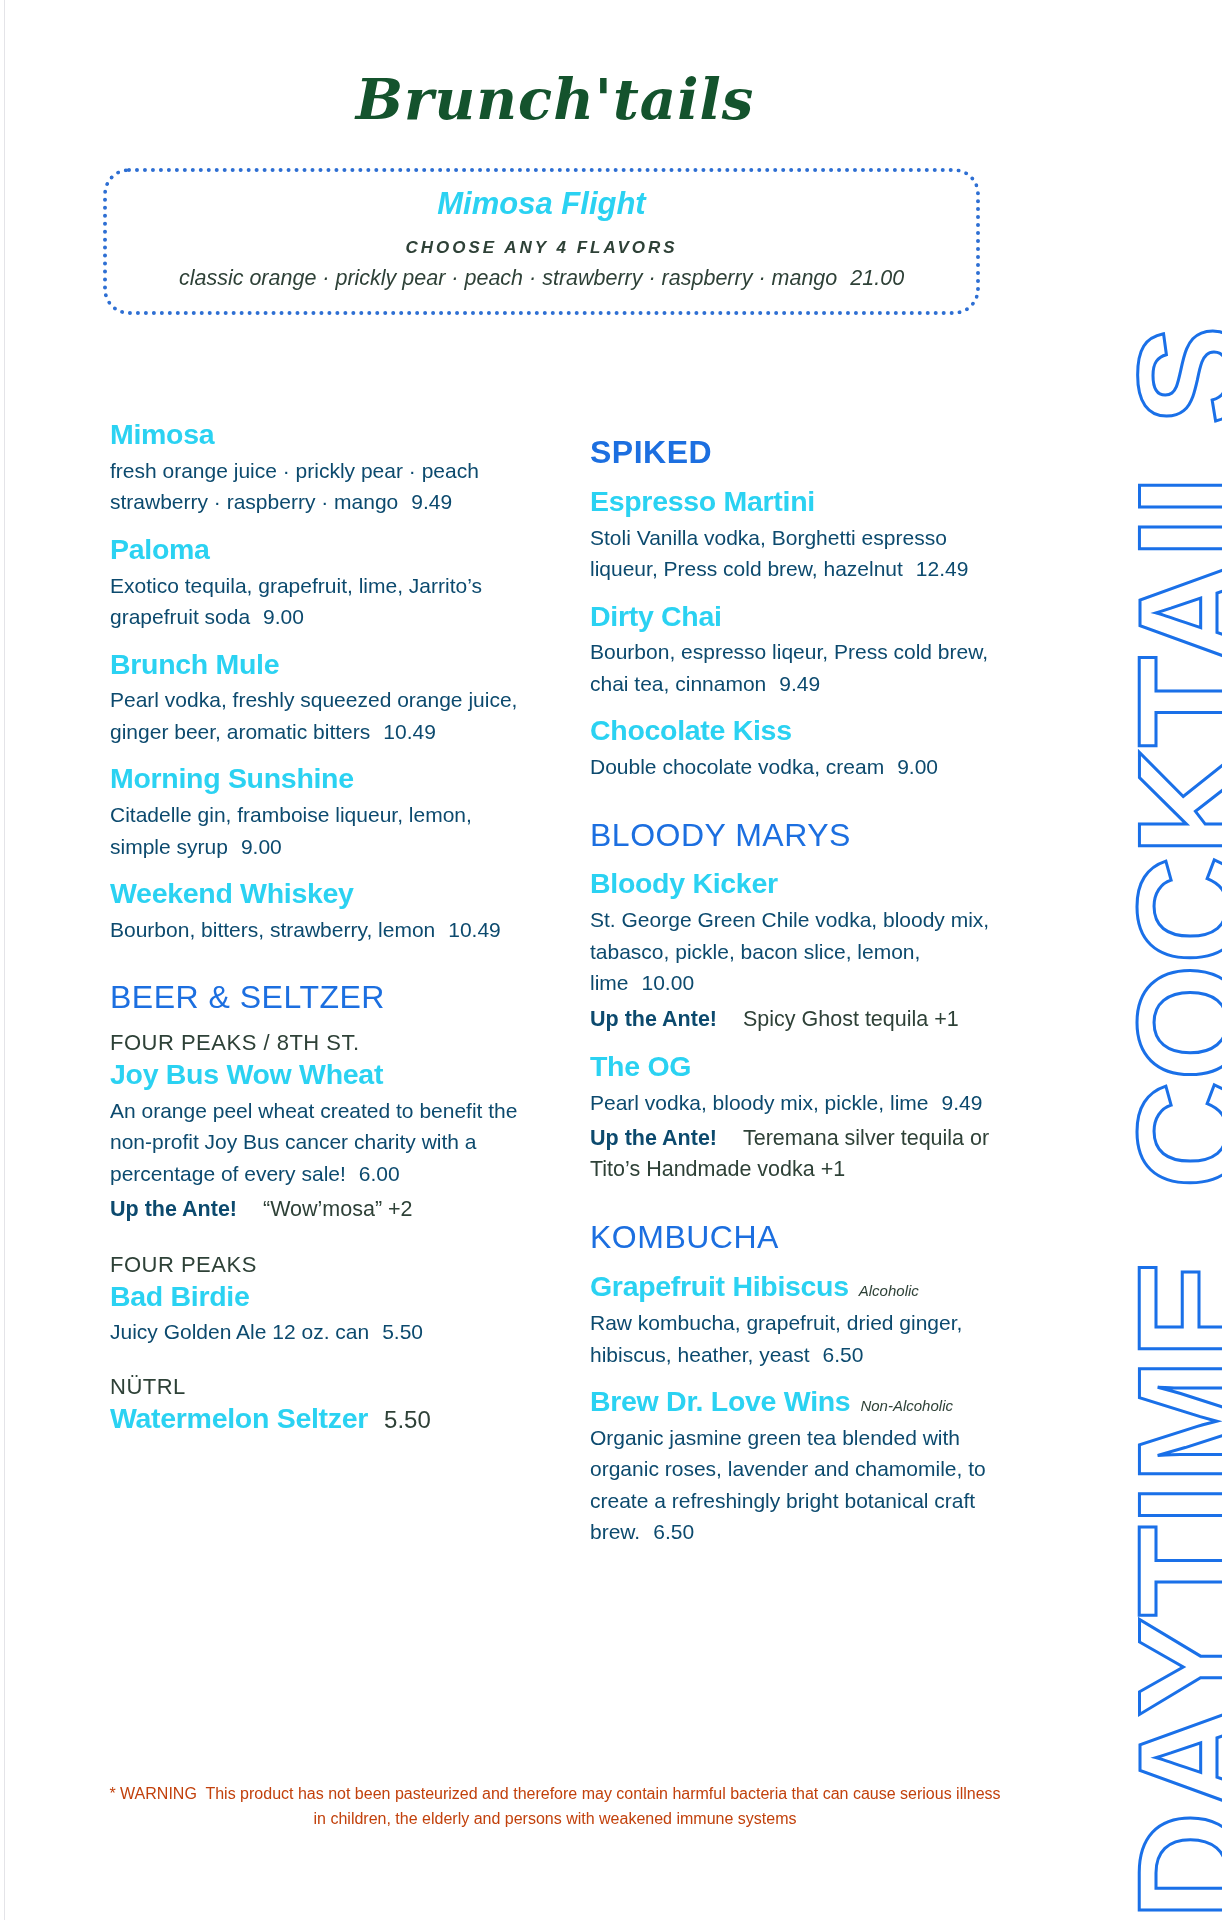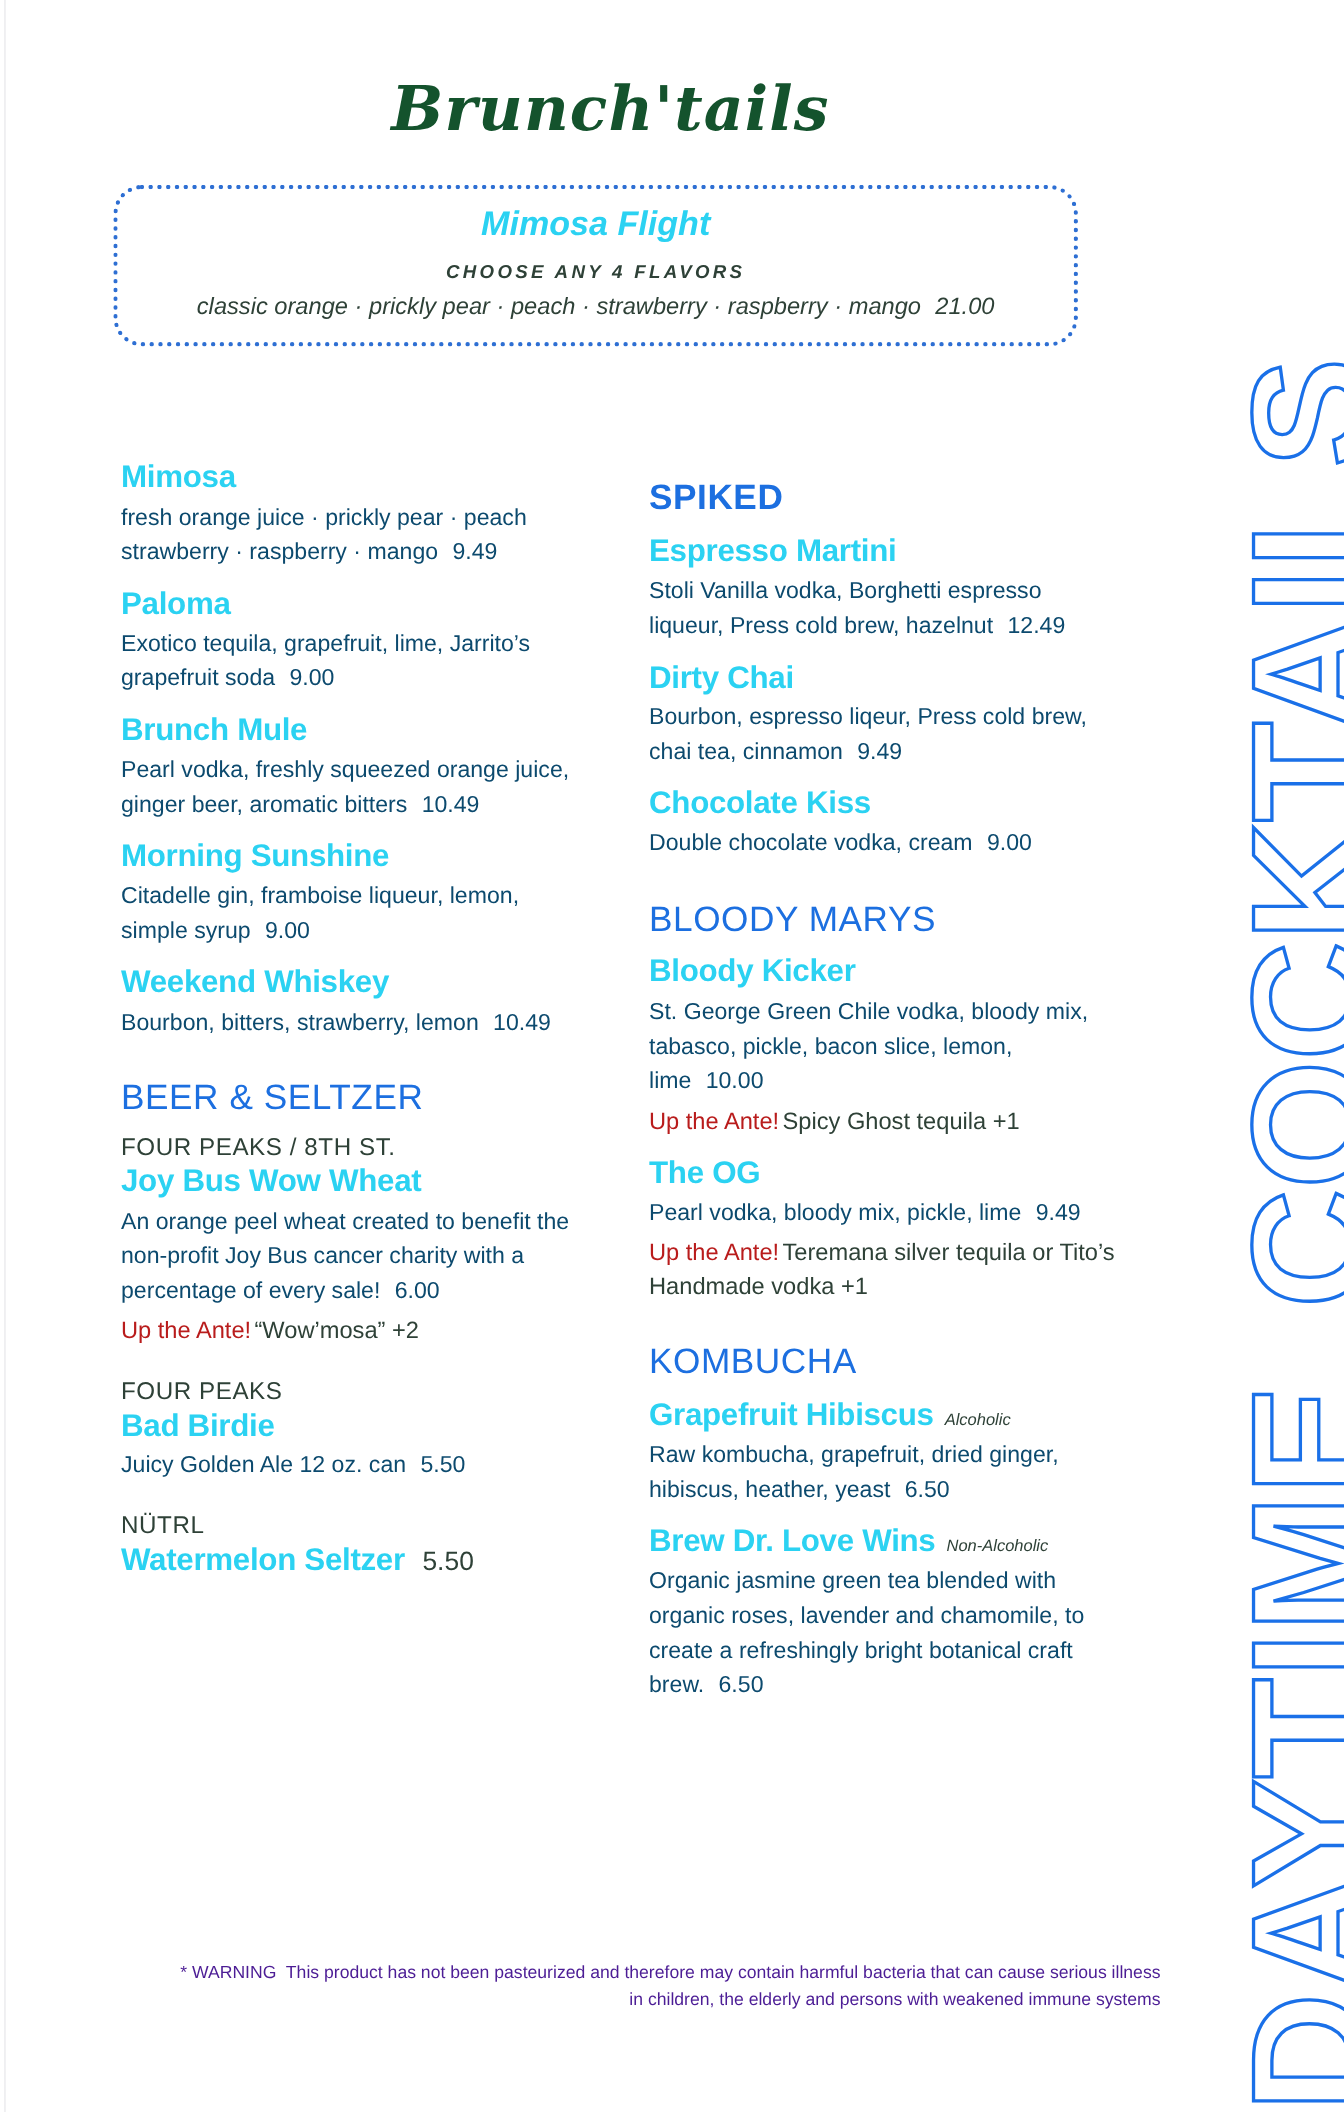--- a/index.html
+++ b/index.html
@@ -49,39 +49,39 @@
   }
   .item-desc { margin: 0; font-size: 21px; line-height: 1.5; color: #0c4a6e; }
   .section-header {
     margin: 34px 0 14px; font-size: 32px; font-weight: 400;
     color: #1C6FE0; letter-spacing: 0.5px; line-height: 1.15;
   }
   .section-header.first { margin-top: 16px; font-weight: bold; }
   .brand { margin: 26px 0 2px; font-size: 22px; letter-spacing: 0.5px; color: #2E4137; }
   .brand.after-header { margin-top: 14px; }
   .ante { margin: 5px 0 0; font-size: 21.5px; line-height: 1.45; color: #2E4137; }
-  .ante-label { color: #b91c1c; font-weight: normal; margin-right: 3px; }
+  .ante-label { color: #0c4a6e; font-weight: bold; margin-right: 26px; }
   .note {
     font-style: italic; font-weight: normal; font-size: 15px;
     color: #2E4137; letter-spacing: 0; margin-left: 10px;
   }
   .name-price { color: #2E4137; font-weight: normal; font-size: 24px; letter-spacing: 0; margin-left: 16px; }
   .vertical-banner {
     position: absolute; top: 6px; right: -56px; height: 1914px;
     writing-mode: vertical-rl;
     transform: rotate(180deg);
     font-size: 150px; font-weight: bold;
     white-space: nowrap;
     word-spacing: 28px;
     color: #ffffff;
     -webkit-text-stroke: 3px #1A70E8;
   }
   .warning {
     position: absolute; left: 55px; top: 1782px; width: 1000px;
-    text-align: right; font-size: 16px; line-height: 1.55; color: #4c1d95;
+    text-align: center; font-size: 16px; line-height: 1.55; color: #c2410c;
   }
 </style>
 </head>
 <body>
 
 <div class="page-edge"></div>
 
 <div class="script-title">Brunch'tails</div>
 
 <div class="flight-box">

